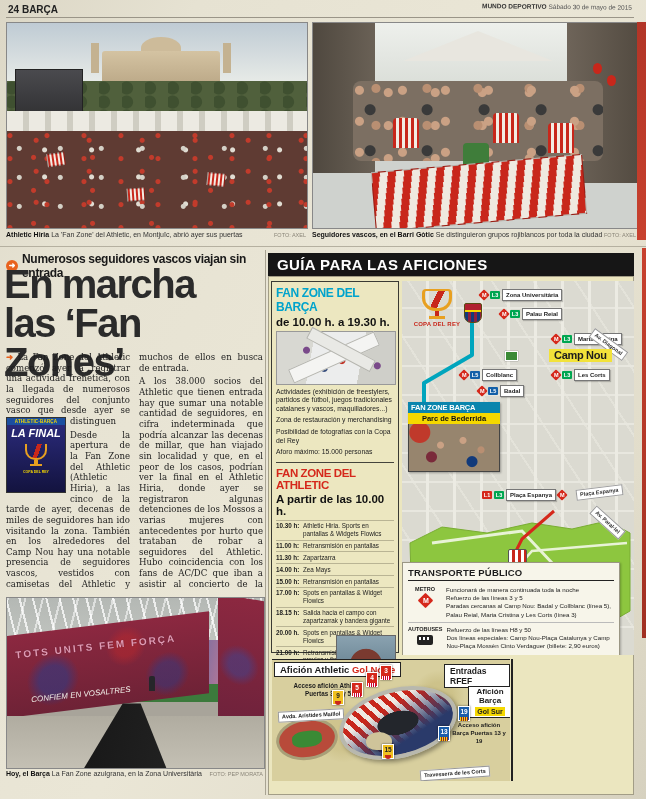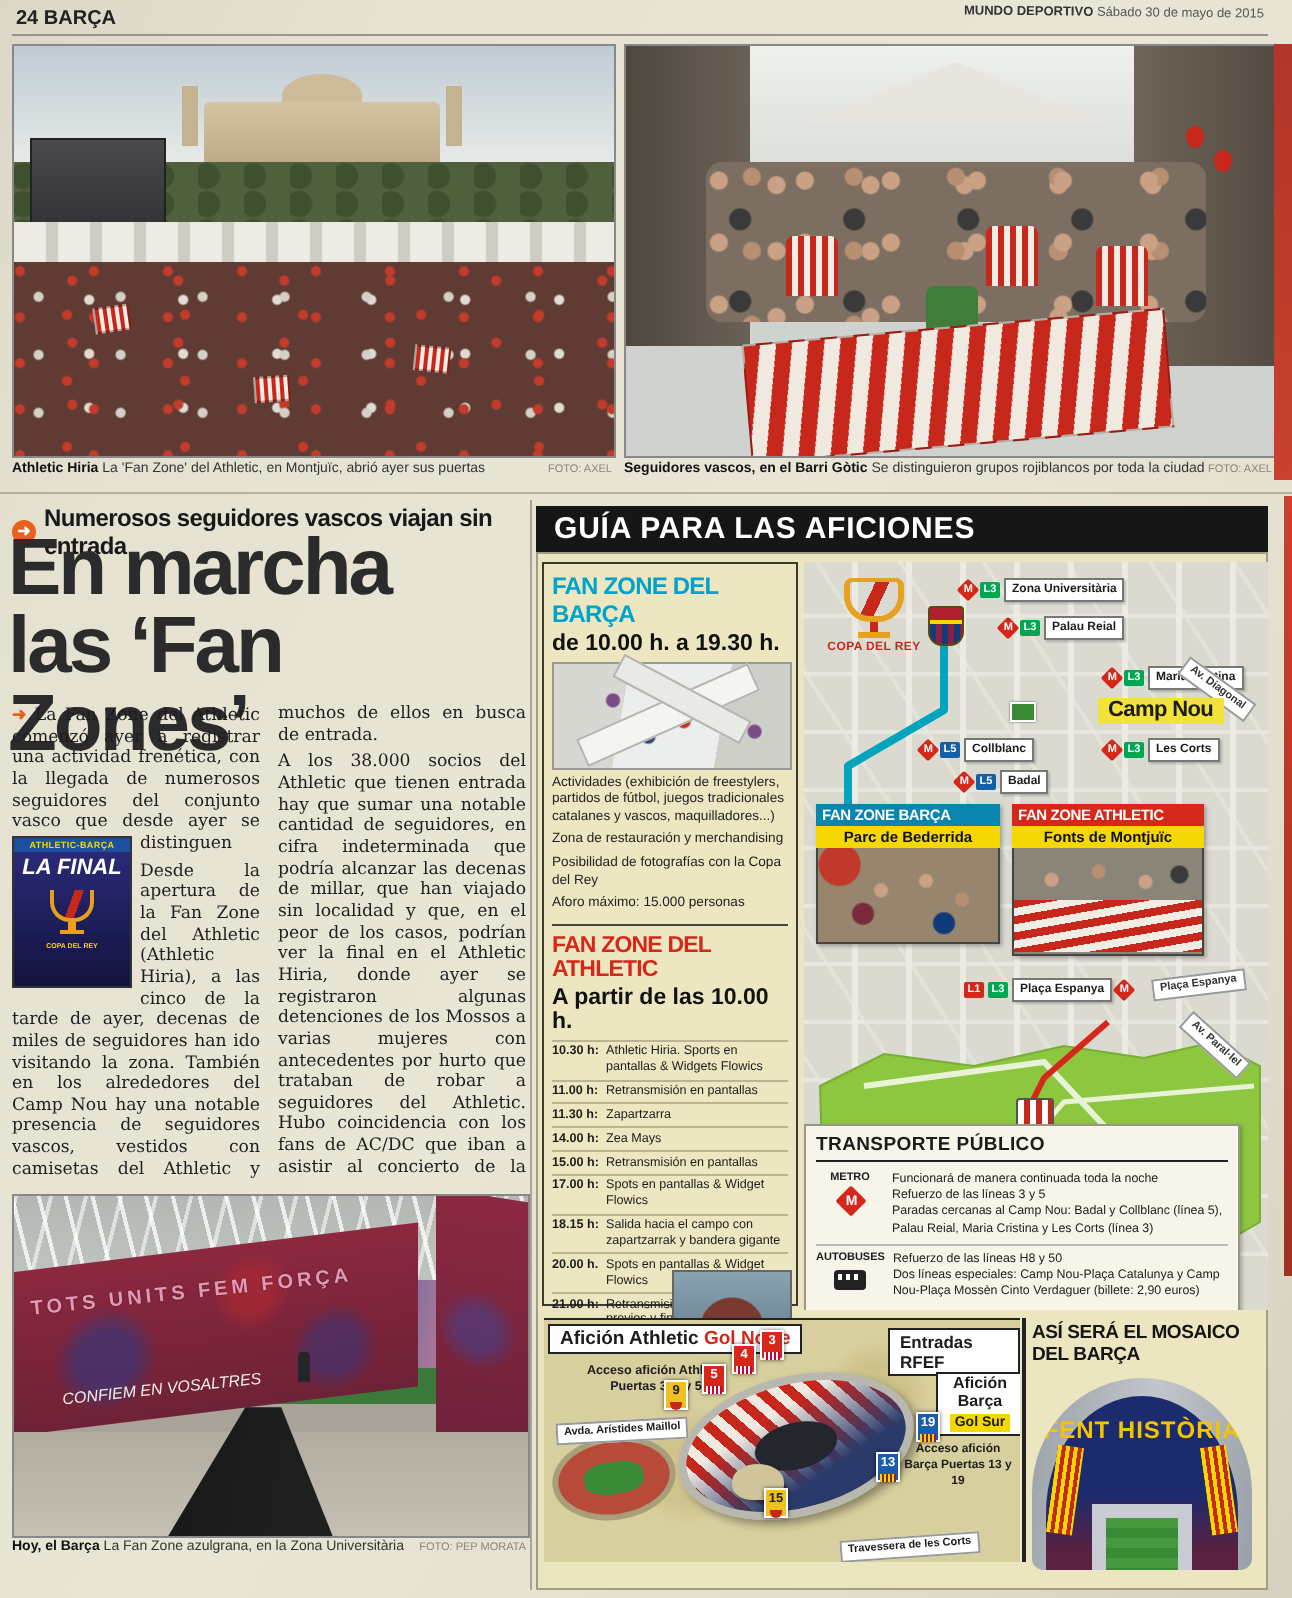--- a/index.html
+++ b/index.html
@@ -486,25 +486,20 @@
         </span>
       <span class="lb l5">L5</span>
       <span class="stname">Badal</span>
     </div>
 
     <div class="fzbox" id="fzb" style="left:6px;top:121px;">
       <div class="fzhead">FAN ZONE BARÇA</div>
       <div class="fzsub">Parc de Bederrida</div>
       <div class="fzphoto"></div>
     </div>
-    <div class="fzbox" id="fza" style="left:104px;top:121px;width:96px;">
-      <div class="fzhead">FAN ZONE ATHLETIC</div>
-      <div class="fzsub">Fonts de Montjuïc</div>
-      <div class="fzphoto" style="height:54px;"></div>
-    </div>
 
     <div class="station" style="left:80px;top:208px;">
       <span class="lb l1">L1</span>
       <span class="lb l3">L3</span>
       <span class="stname">Plaça Espanya</span>
       <span class="mlogo">
           <span>M</span>
         </span>
     </div>
     <div class="streetlbl" style="left:174px;top:206px;transform:rotate(-7deg);">Plaça Espanya</div>
@@ -561,24 +556,14 @@
       <span>Afición Barça</span>
       <span class="gs">Gol Sur</span>
     </div>
     <div class="gate g-blu" style="left:186px;top:46px;"><span>19</span></div>
     <div class="gate g-blu" style="left:166px;top:66px;"><span>13</span></div>
     <div id="st-access-b">Acceso afición Barça Puertas 13 y 19</div>
     <div class="wlbl" id="st-trav">Travessera de les Corts</div>
   </div>
 
   <div class="abs" id="mdiv"></div>
-  <div class="abs" id="mosaic">
-    <h4>ASÍ SERÁ EL MOSAICO DEL BARÇA</h4>
-    <div id="mimg">
-      <div id="mbowl"></div>
-      <div class="sen" id="senL"></div>
-      <div class="sen" id="senR"></div>
-      <div id="mtext">FENT HISTÒRIA</div>
-      <div id="mpitch"></div>
-    </div>
-  </div>
 
 </div>
 
 </body></html>

